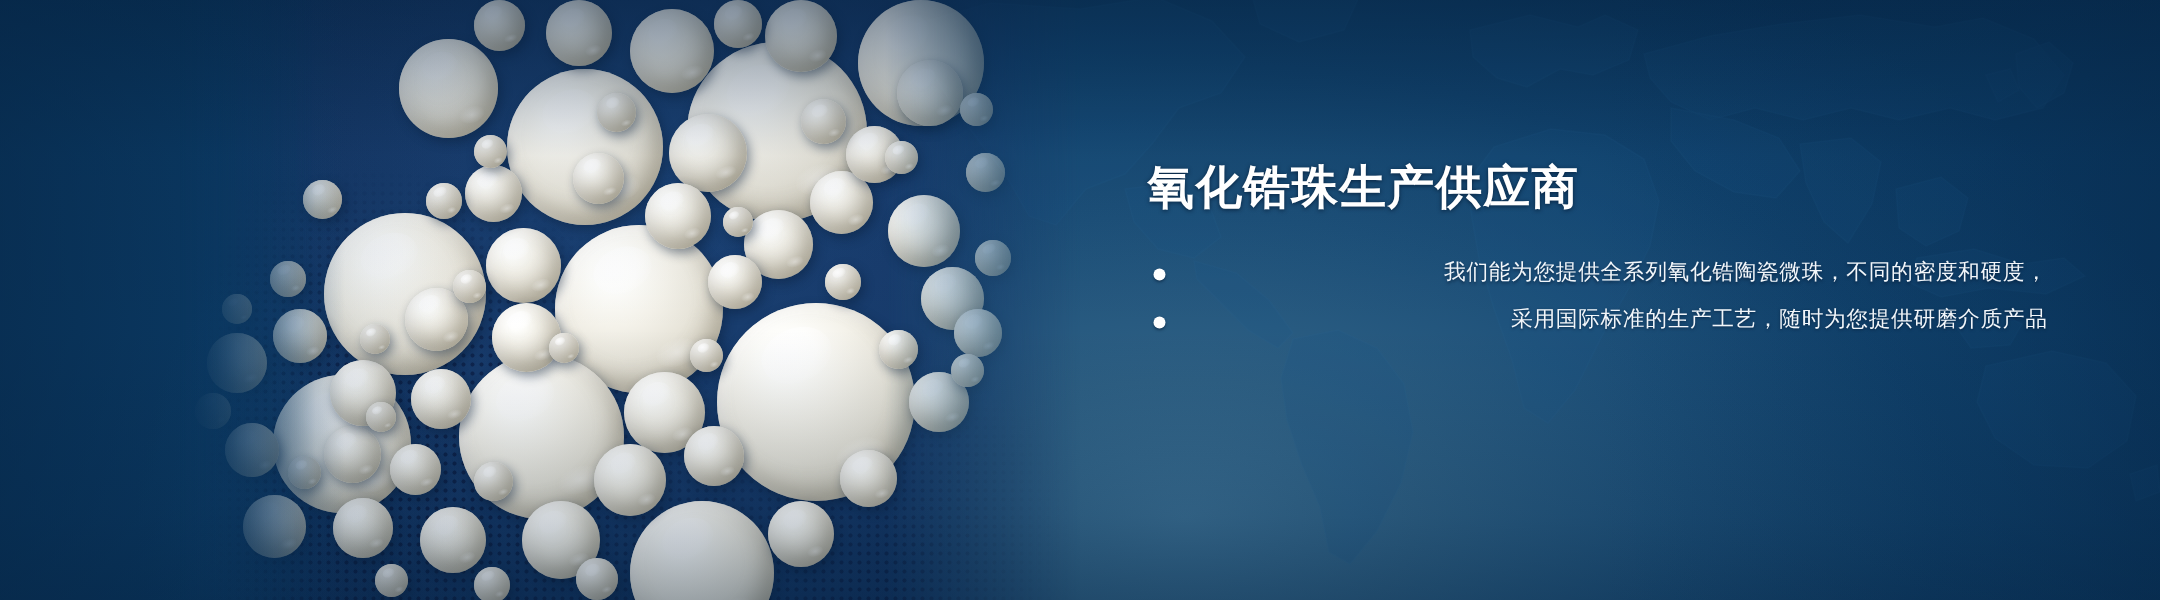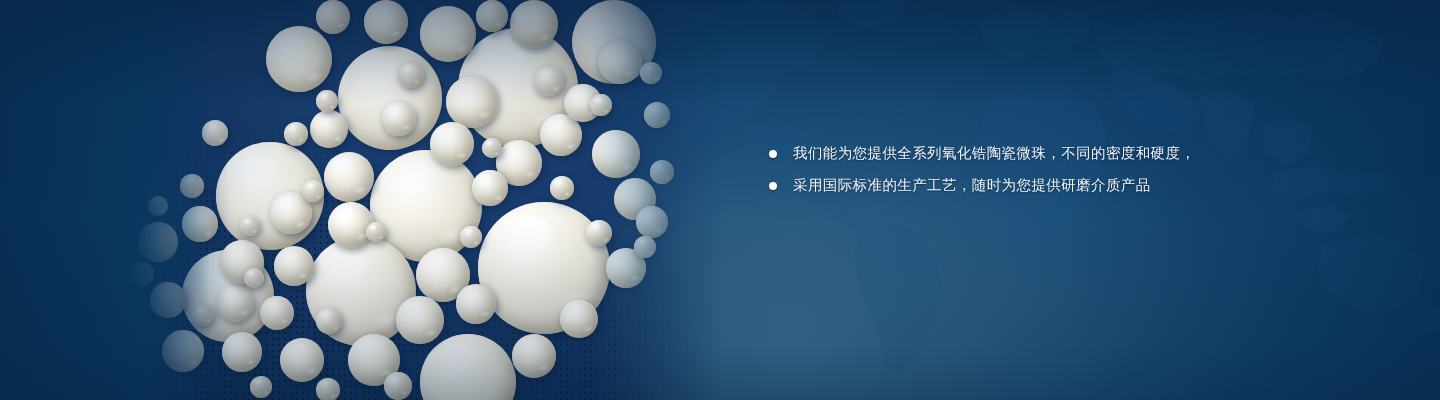--- a/index.html
+++ b/index.html
@@ -137,34 +137,35 @@
     font-size: 31px;
     font-weight: 700;
     letter-spacing: 1px;
     color: #ffffff;
     text-shadow: 0 1px 3px rgba(3,22,46,.75);
     line-height: 1.25;
     white-space: nowrap;
   }
   .bullets {
     list-style: none;
-    margin: 36px 0 0 0;
+    margin: 26px 0 0 0;
     padding: 0;
+    text-align: right;
   }
   .bullet {
     position: relative;
     padding-left: 28px;
     margin-bottom: 9px;
     color: #f2f6fa;
     font-size: 14.5px;
     line-height: 23px;
     letter-spacing: .4px;
     text-shadow: 0 1px 2px rgba(3,22,46,.6);
   }
-  .bullet:last-child { margin-bottom: 0; }
+  .bullet:last-child { margin-bottom: 0; font-family: Liberation Mono, monospace; }
   .bullet .dot {
     position: absolute;
     left: 4px; top: 8px;
     width: 8px; height: 8px;
     border-radius: 50%;
     background: #ffffff;
     box-shadow: 0 1px 2px rgba(3,22,46,.55);
   }
   .bullet .line { display: block; }
 </style>
@@ -301,20 +302,21 @@
       <span class="bead" style="left:182px;top:180px;width:22px;height:22px;"></span>
       <span class="bead" style="left:120px;top:216px;width:20px;height:20px;"></span>
     </div>
 
     <div class="photo-fade-left"></div>
   </div>
 
   <div class="bg-vignette"></div>
 
   <div class="copy">
+    <h1 class="headline">氧化锆珠生产供应商</h1>
 
     <ul class="bullets">
       <li class="bullet">
         <span class="dot"></span>
         <span class="line">我们能为您提供全系列氧化锆陶瓷微珠，不同的密度和硬度，</span>
       </li>
       <li class="bullet">
         <span class="dot"></span>
         <span class="line">采用国际标准的生产工艺，随时为您提供研磨介质产品</span>
       </li>

